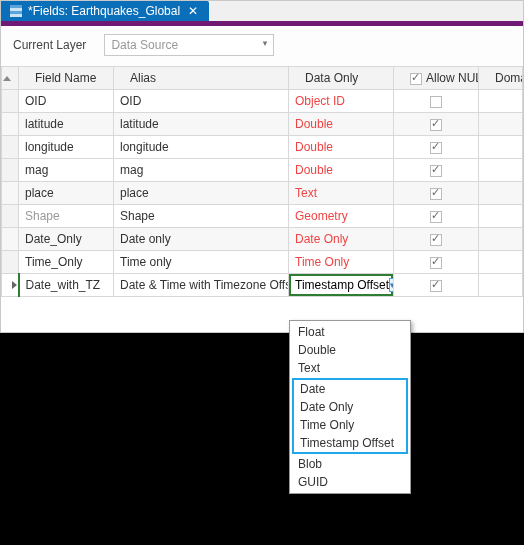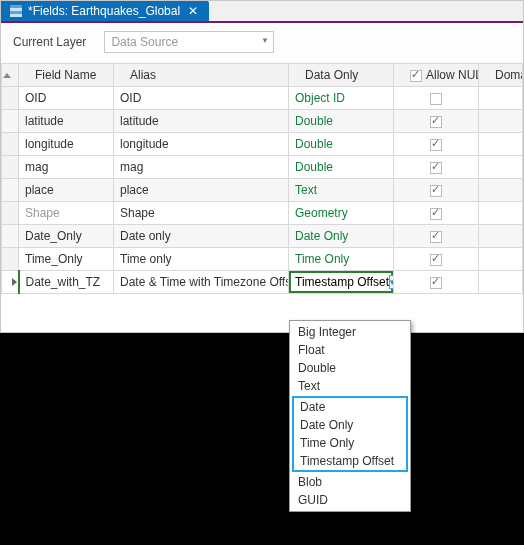--- a/index.html
+++ b/index.html
@@ -18,21 +18,21 @@
     background: #f8f8f8;
     width: 524px;
     height: 333px;
     border: 1px solid #c8c8c8;
     display: flex;
     flex-direction: column;
   }
   .tabbar {
     display: flex;
     background: #f0f0f0;
-    border-bottom: 2px solid #701a75;
+    border-bottom: 5px solid #701a75;
   }
   .tab {
     display: flex;
     align-items: center;
     background: #0a6fb8;
     color: #fff;
     padding: 3px 8px;
     font-size: 12px;
     border-top-right-radius: 2px;
     gap: 5px;
@@ -92,21 +92,21 @@
     color: #333;
     padding-left: 16px;
   }
   .col-rowhdr { width: 17px; padding:0; background:#f3f3f3; }
   .col-fname { width: 95px; }
   .col-alias { width: 175px; }
   .col-dtype { width: 105px; }
   .col-null  { width: 85px; text-align: center;}
   .col-domain{ width: auto; }
   tr.even td { background: #f7f7f7; }
-  td.dtype { color: #15803d; }
+  td.dtype { color: #ef4444; }
   td.fname-dim { color: #9a9a9a; }
   td.rowhdr { background:#f3f3f3; }
   td.rowhdr.active {
     background: #fff;
     border-right: 2px solid #2e7d32;
   }
   .chk {
     display:inline-block;
     width:12px;height:12px;
     border:1px solid #bbb;
@@ -317,21 +317,20 @@
             <td style="text-align: center;"><span class="chk on"></span></td>
             <td></td>
           </tr>
         </tbody>
     </table>
   </div>
 </div>
 
 <div class="dropdown">
   <div id="dd-pre">
-      <div class="item">Big Integer</div>
       <div class="item">Float</div>
       <div class="item">Double</div>
       <div class="item">Text</div>
     </div>
   <div class="group" id="dd-group">
       <div class="item">Date</div>
       <div class="item">Date Only</div>
       <div class="item">Time Only</div>
       <div class="item">Timestamp Offset</div>
     </div>

